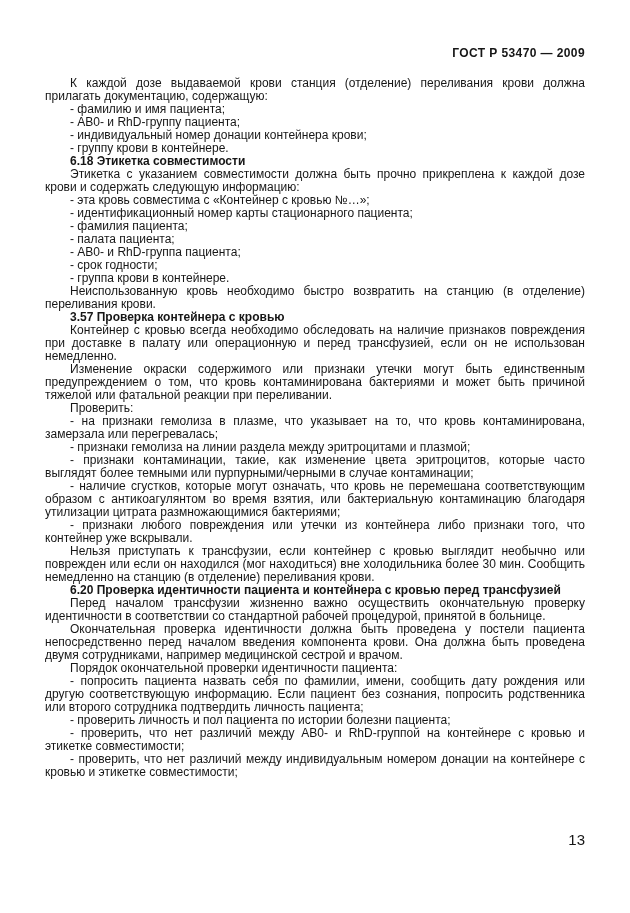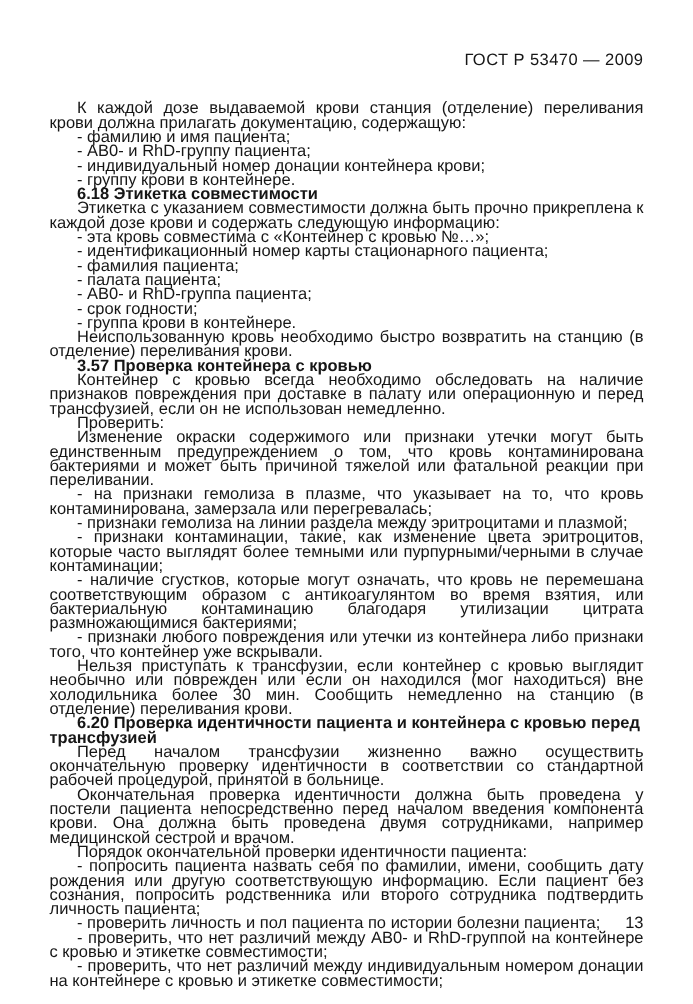--- a/index.html
+++ b/index.html
@@ -10,31 +10,31 @@
     height: 913px;
     background: #ffffff;
     font-family: "Liberation Sans", sans-serif;
     color: #161616;
     overflow: hidden;
   }
   .doc-header {
     position: absolute;
     top: 46px;
     right: 45px;
-    font-size: 15px;
-    font-weight: normal;
+    font-size: 12px;
+    font-weight: bold;
     letter-spacing: 0.4px;
     white-space: nowrap;
   }
   .content {
     position: absolute;
-    top: 92px;
+    top: 77px;
     left: 45px;
     width: 540px;
-    font-size: 15px;
+    font-size: 12px;
     line-height: 13px;
     text-align: justify;
   }
   .para {
     text-indent: 25px;
     margin: 0;
   }
   .para.heading {
     font-weight: bold;
     text-align: left;
@@ -63,22 +63,22 @@
       <div class="para">- эта кровь совместима с «Контейнер с кровью №…»;</div>
       <div class="para">- идентификационный номер карты стационарного пациента;</div>
       <div class="para">- фамилия пациента;</div>
       <div class="para">- палата пациента;</div>
       <div class="para">- АВ0- и RhD-группа пациента;</div>
       <div class="para">- срок годности;</div>
       <div class="para">- группа крови в контейнере.</div>
       <div class="para">Неиспользованную кровь необходимо быстро возвратить на станцию (в отделение) переливания крови.</div>
       <div class="para heading">3.57 Проверка контейнера с кровью</div>
       <div class="para">Контейнер с кровью всегда необходимо обследовать на наличие признаков повреждения при доставке в палату или операционную и перед трансфузией, если он не использован немедленно.</div>
+      <div class="para">Изменение окраски содержимого или признаки утечки могут быть единственным предупреждением о том, что кровь контаминирована бактериями и может быть причиной тяжелой или фатальной реакции при переливании.</div>
       <div class="para">Проверить:</div>
-      <div class="para">Изменение окраски содержимого или признаки утечки могут быть единственным предупреждением о том, что кровь контаминирована бактериями и может быть причиной тяжелой или фатальной реакции при переливании.</div>
       <div class="para">- на признаки гемолиза в плазме, что указывает на то, что кровь контаминирована, замерзала или перегревалась;</div>
       <div class="para">- признаки гемолиза на линии раздела между эритроцитами и плазмой;</div>
       <div class="para">- признаки контаминации, такие, как изменение цвета эритроцитов, которые часто выглядят более темными или пурпурными/черными в случае контаминации;</div>
       <div class="para">- наличие сгустков, которые могут означать, что кровь не перемешана соответствующим образом с антикоагулянтом во время взятия, или бактериальную контаминацию благодаря утилизации цитрата размножающимися бактериями;</div>
       <div class="para">- признаки любого повреждения или утечки из контейнера либо признаки того, что контейнер уже вскрывали.</div>
       <div class="para">Нельзя приступать к трансфузии, если контейнер с кровью выглядит необычно или поврежден или если он находился (мог находиться) вне холодильника более 30 мин. Сообщить немедленно на станцию (в отделение) переливания крови.</div>
       <div class="para heading">6.20 Проверка идентичности пациента и контейнера с кровью перед трансфузией</div>
       <div class="para">Перед началом трансфузии жизненно важно осуществить окончательную проверку идентичности в соответствии со стандартной рабочей процедурой, принятой в больнице.</div>
       <div class="para">Окончательная проверка идентичности должна быть проведена у постели пациента непосредственно перед началом введения компонента крови. Она должна быть проведена двумя сотрудниками, например медицинской сестрой и врачом.</div>
       <div class="para">Порядок окончательной проверки идентичности пациента:</div>

